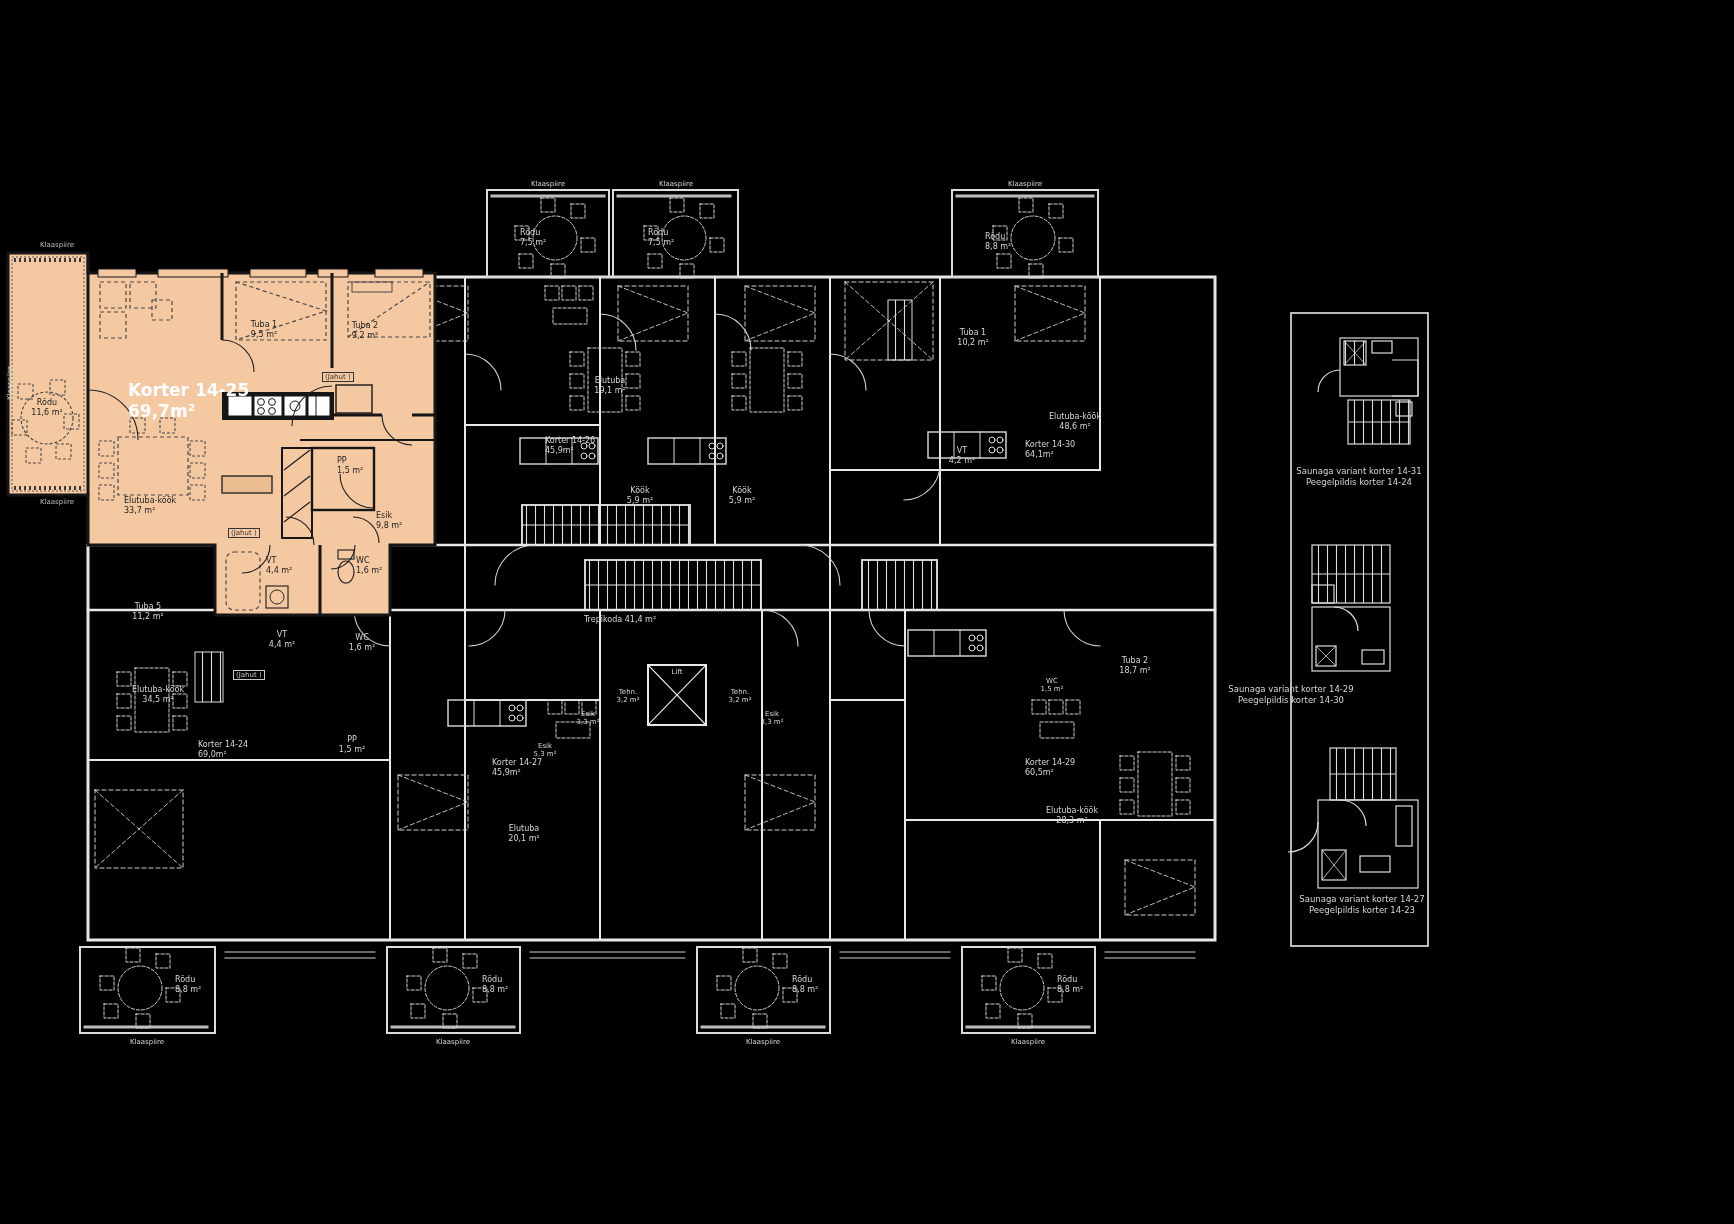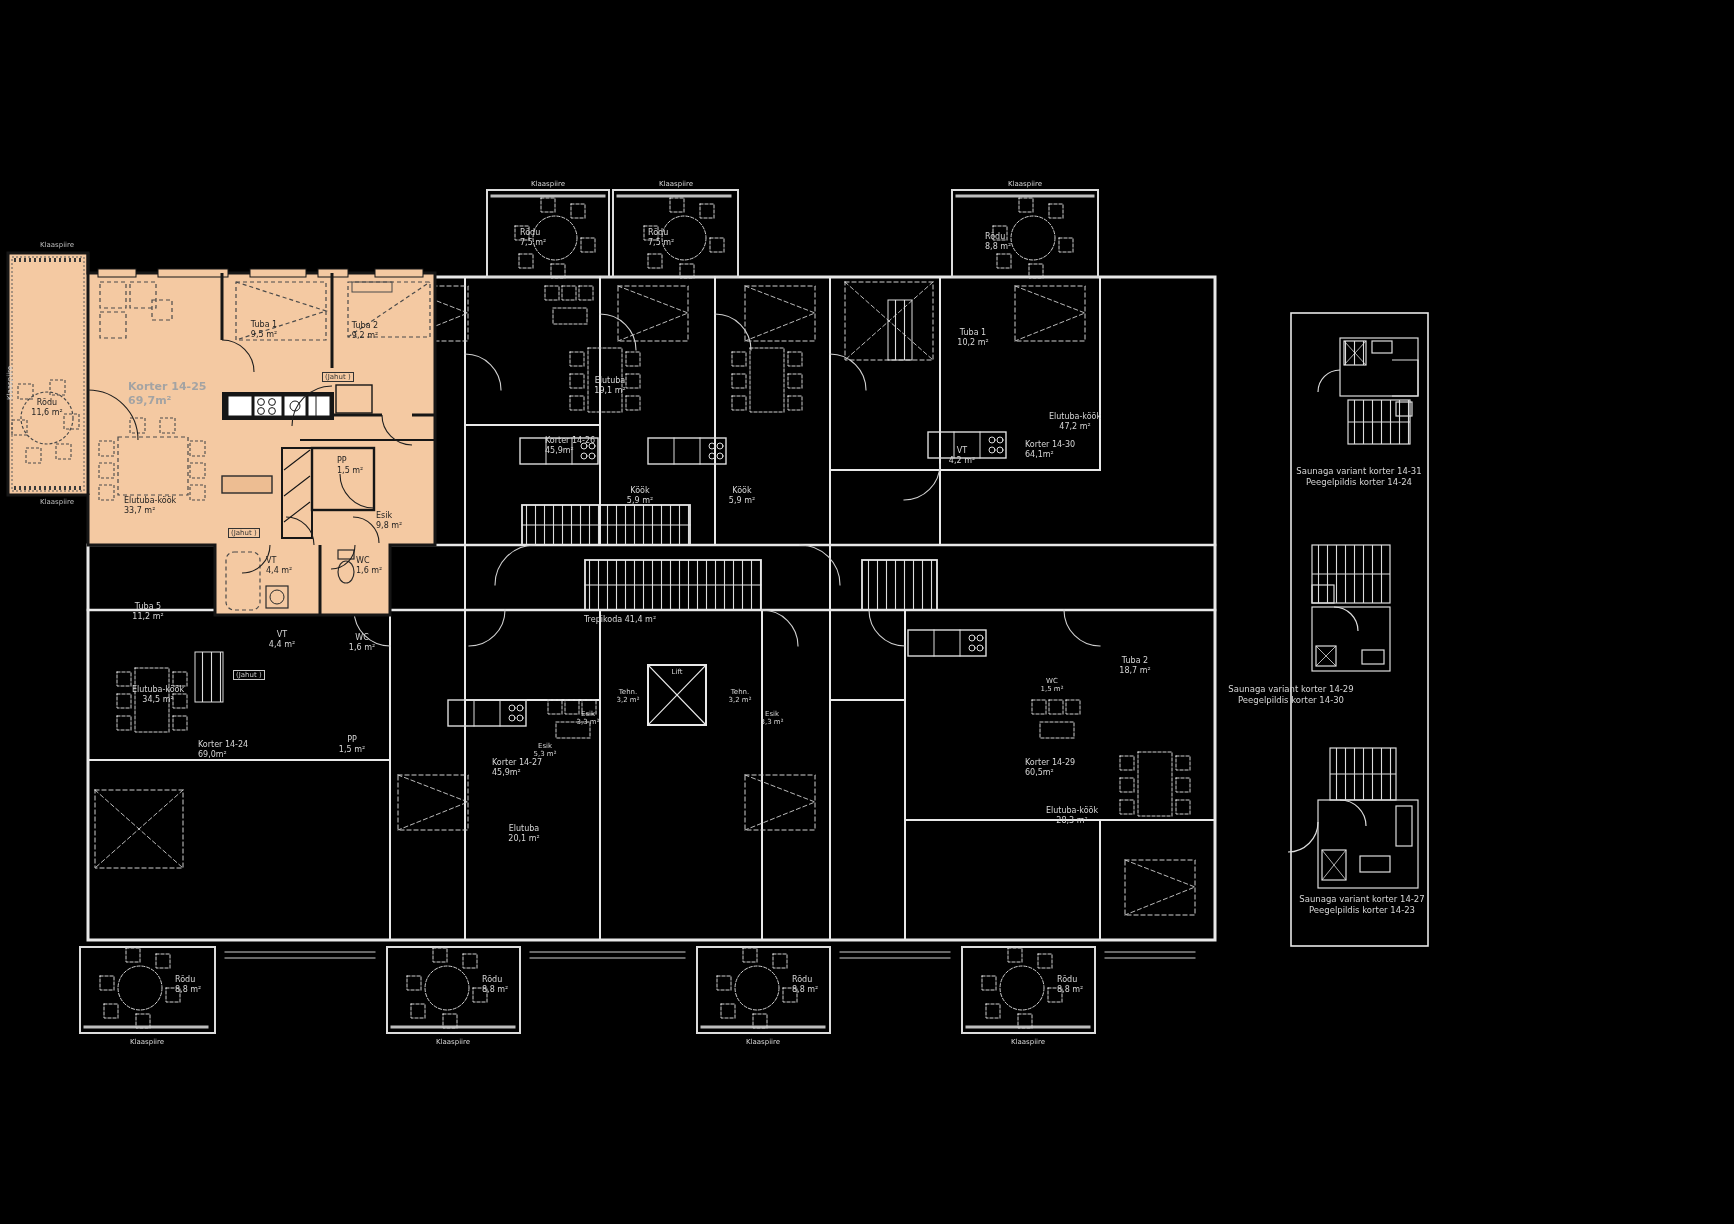--- a/index.html
+++ b/index.html
@@ -3,21 +3,21 @@
 <meta charset="utf-8">
 <style>
   html,body{margin:0;padding:0;background:#000;}
   #stage{position:relative;width:1734px;height:1224px;background:#000;overflow:hidden;
          font-family:"DejaVu Sans",sans-serif;}
   #plan-svg{position:absolute;left:0;top:0;}
   .lbl{position:absolute;font-size:8px;line-height:1.2;white-space:nowrap;z-index:5;}
   .lp{color:#222;}
   .lw{color:#d6d6d6;}
   .ctr{transform:translateX(-50%);text-align:center;}
-  .unitlbl{font-weight:bold;font-size:11px;line-height:1.25;color:#a3a3a3;}
+  .unitlbl{font-weight:bold;font-size:17px;line-height:1.25;color:#ffffff;}
   .jbox{border:1px solid #333;padding:0 2px;font-size:7px;color:#333;}
   .jboxw{border:1px solid #c9c9c9;padding:0 2px;font-size:7px;color:#c9c9c9;}
   .cap{font-size:8.5px;color:#d6d6d6;text-align:center;transform:translateX(-50%);line-height:1.35;}
   .vert{transform:rotate(-90deg);transform-origin:left top;font-size:7px;}
   .tiny{font-size:7px;}
 </style>
 </head>
 <body>
 
 <div id="stage">
@@ -331,21 +331,21 @@
 <div class="lbl lw" style="left:1057px;top:975px;"><span>Rõdu</span><br><span>8,8 m²</span></div>
 <div class="lbl lw vert tiny" style="left:6px;top:400px;"><span>Klaaspiire</span></div>
 <div class="lbl lw ctr tiny" style="left:57px;top:241px;color:#bdbdbd;"><span>Klaaspiire</span></div>
 <div class="lbl lw ctr tiny" style="left:57px;top:498px;color:#bdbdbd;"><span>Klaaspiire</span></div>
 
 <div class="lbl lw ctr" style="left:610px;top:376px;"><span>Elutuba</span><br><span>19,1 m²</span></div>
 <div class="lbl lw" style="left:545px;top:436px;"><span>Korter 14-26</span><br><span>45,9m²</span></div>
 <div class="lbl lw ctr" style="left:640px;top:486px;"><span>Köök</span><br><span>5,9 m²</span></div>
 <div class="lbl lw ctr" style="left:742px;top:486px;"><span>Köök</span><br><span>5,9 m²</span></div>
 <div class="lbl lw ctr" style="left:973px;top:328px;"><span>Tuba 1</span><br><span>10,2 m²</span></div>
-<div class="lbl lw ctr" style="left:1075px;top:412px;"><span>Elutuba-köök</span><br><span>47,2 m²</span></div>
+<div class="lbl lw ctr" style="left:1075px;top:412px;"><span>Elutuba-köök</span><br><span>48,6 m²</span></div>
 <div class="lbl lw" style="left:1025px;top:440px;"><span>Korter 14-30</span><br><span>64,1m²</span></div>
 <div class="lbl lw ctr" style="left:962px;top:446px;"><span>VT</span><br><span>4,2 m²</span></div>
 <div class="lbl lw ctr" style="left:148px;top:602px;"><span>Tuba 5</span><br><span>11,2 m²</span></div>
 <div class="lbl lw ctr" style="left:158px;top:685px;"><span>Elutuba-köök</span><br><span>34,5 m²</span></div>
 <div class="lbl lw" style="left:198px;top:740px;"><span>Korter 14-24</span><br><span>69,0m²</span></div>
 <div class="lbl lw ctr" style="left:282px;top:630px;"><span>VT</span><br><span>4,4 m²</span></div>
 <div class="lbl lw ctr" style="left:362px;top:633px;"><span>WC</span><br><span>1,6 m²</span></div>
 <div class="lbl jboxw" style="left:233px;top:670px;"><span>(Jahut )</span></div>
 <div class="lbl lw ctr" style="left:352px;top:735px;"><span>PP</span><br><span>1,5 m²</span></div>
 <div class="lbl lw ctr" style="left:620px;top:615px;"><span>Trepikoda</span> <span>41,4 m²</span></div>

